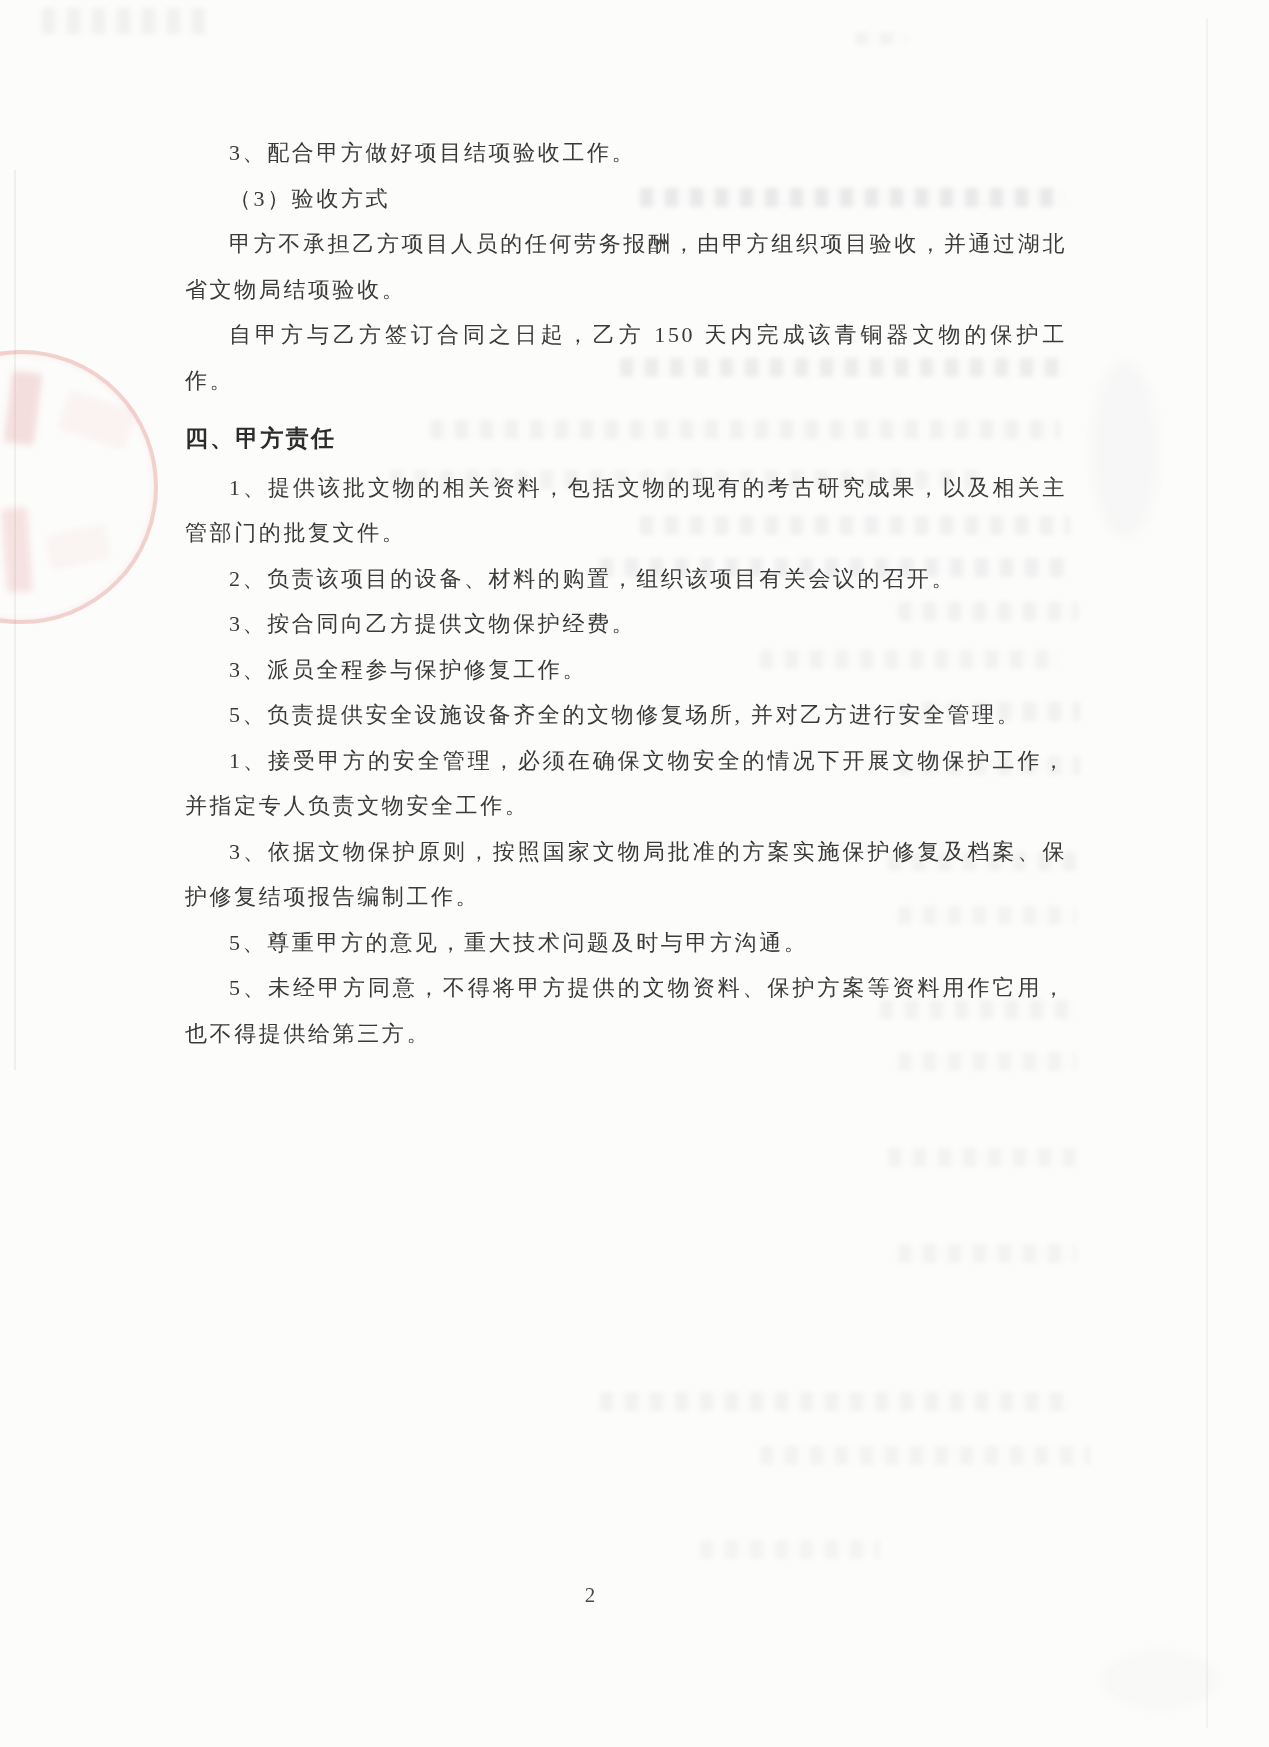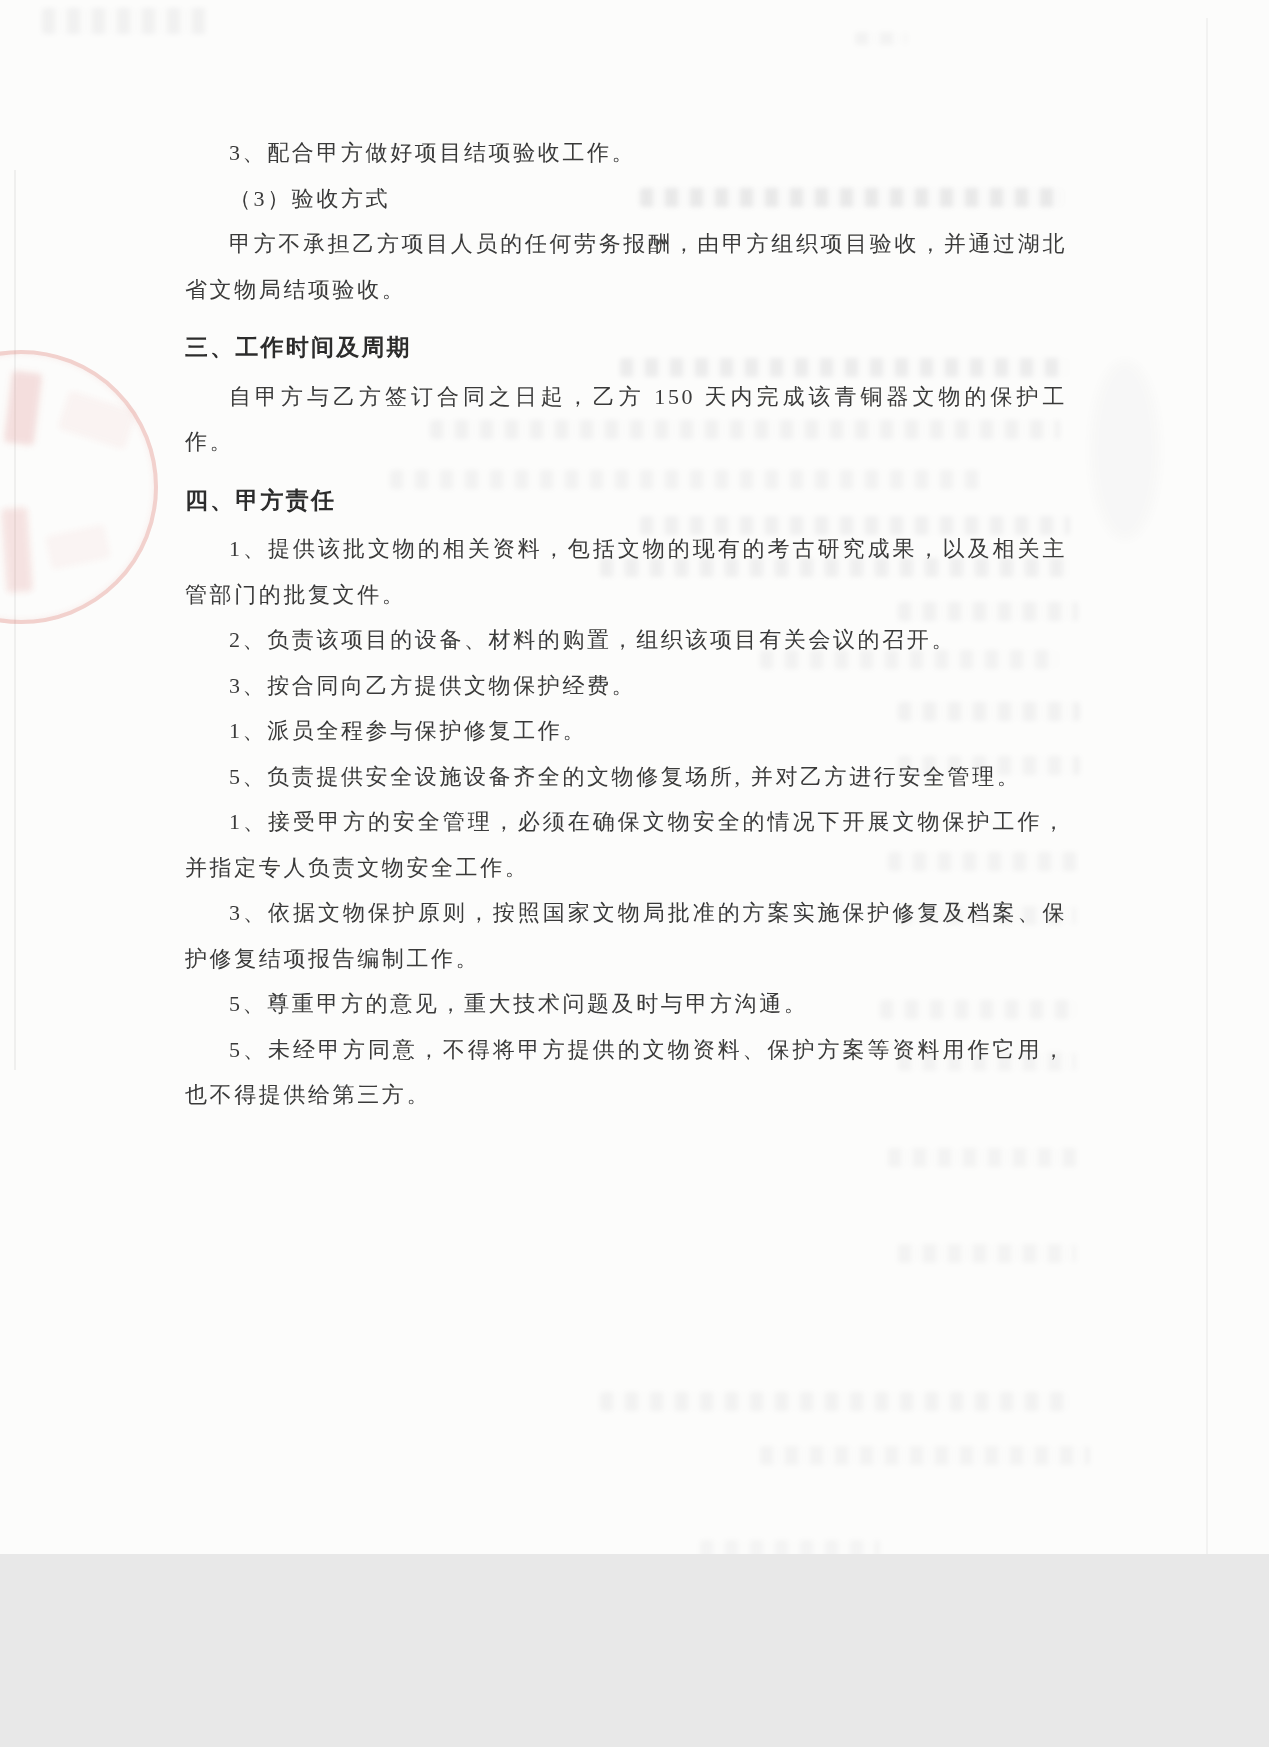--- a/index.html
+++ b/index.html
@@ -1,18 +1,18 @@
 <!DOCTYPE html>
 <html lang="zh"><head>
 <meta charset="utf-8">
 <style>
   html,body { margin:0; padding:0; background:#e8e8e8; }
   .page {
     position:relative;
-    width:1269px; height:1554px;
+    width:1269px; height:1747px;
     margin:0 auto;
     background:#fcfcfb;
     overflow:hidden;
     font-family:"Liberation Serif","DejaVu Serif",serif;
     color:#3a3a3a;
   }
   
   .doc-body {
     position:absolute;
     left:185px; top:130px;
@@ -105,27 +105,26 @@
   <div class="smudge" style="left:600px; top:1392px; width:470px; opacity:.20;"></div>
   <div class="smudge" style="left:760px; top:1446px; width:330px; opacity:.18;"></div>
   <div class="smudge" style="left:700px; top:1540px; width:180px; opacity:.16;"></div>
   <div class="blotch" style="left:1090px; top:360px; width:70px; height:180px; opacity:.10;"></div>
   <div class="blotch" style="left:1100px; top:1650px; width:120px; height:60px; opacity:.08;"></div>
 
   <div class="doc-body">
       <p class="item">3、配合甲方做好项目结项验收工作。</p>
       <p class="item">（3）验收方式</p>
       <p class="para">甲方不承担乙方项目人员的任何劳务报酬，由甲方组织项目验收，并通过湖北省文物局结项验收。</p>
-      <p class="heading">三、工作时间及周期</p>
       <p class="para">自甲方与乙方签订合同之日起，乙方 150 天内完成该青铜器文物的保护工作。</p>
       <p class="heading">四、甲方责任</p>
       <p class="para">1、提供该批文物的相关资料，包括文物的现有的考古研究成果，以及相关主管部门的批复文件。</p>
       <p class="item">2、负责该项目的设备、材料的购置，组织该项目有关会议的召开。</p>
       <p class="item">3、按合同向乙方提供文物保护经费。</p>
-      <p class="item">1、派员全程参与保护修复工作。</p>
+      <p class="item">3、派员全程参与保护修复工作。</p>
       <p class="item">5、负责提供安全设施设备齐全的文物修复场所, 并对乙方进行安全管理。</p>
       <p class="para">1、接受甲方的安全管理，必须在确保文物安全的情况下开展文物保护工作，并指定专人负责文物安全工作。</p>
       <p class="para">3、依据文物保护原则，按照国家文物局批准的方案实施保护修复及档案、保护修复结项报告编制工作。</p>
       <p class="item">5、尊重甲方的意见，重大技术问题及时与甲方沟通。</p>
       <p class="para">5、未经甲方同意，不得将甲方提供的文物资料、保护方案等资料用作它用，也不得提供给第三方。</p>
     </div>
 
   <div class="page-number">2</div>
 
 </div>

